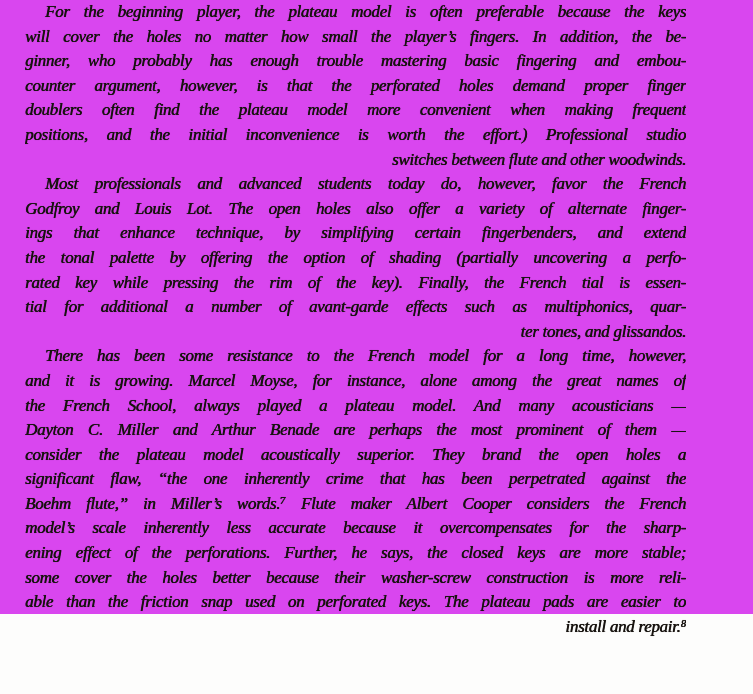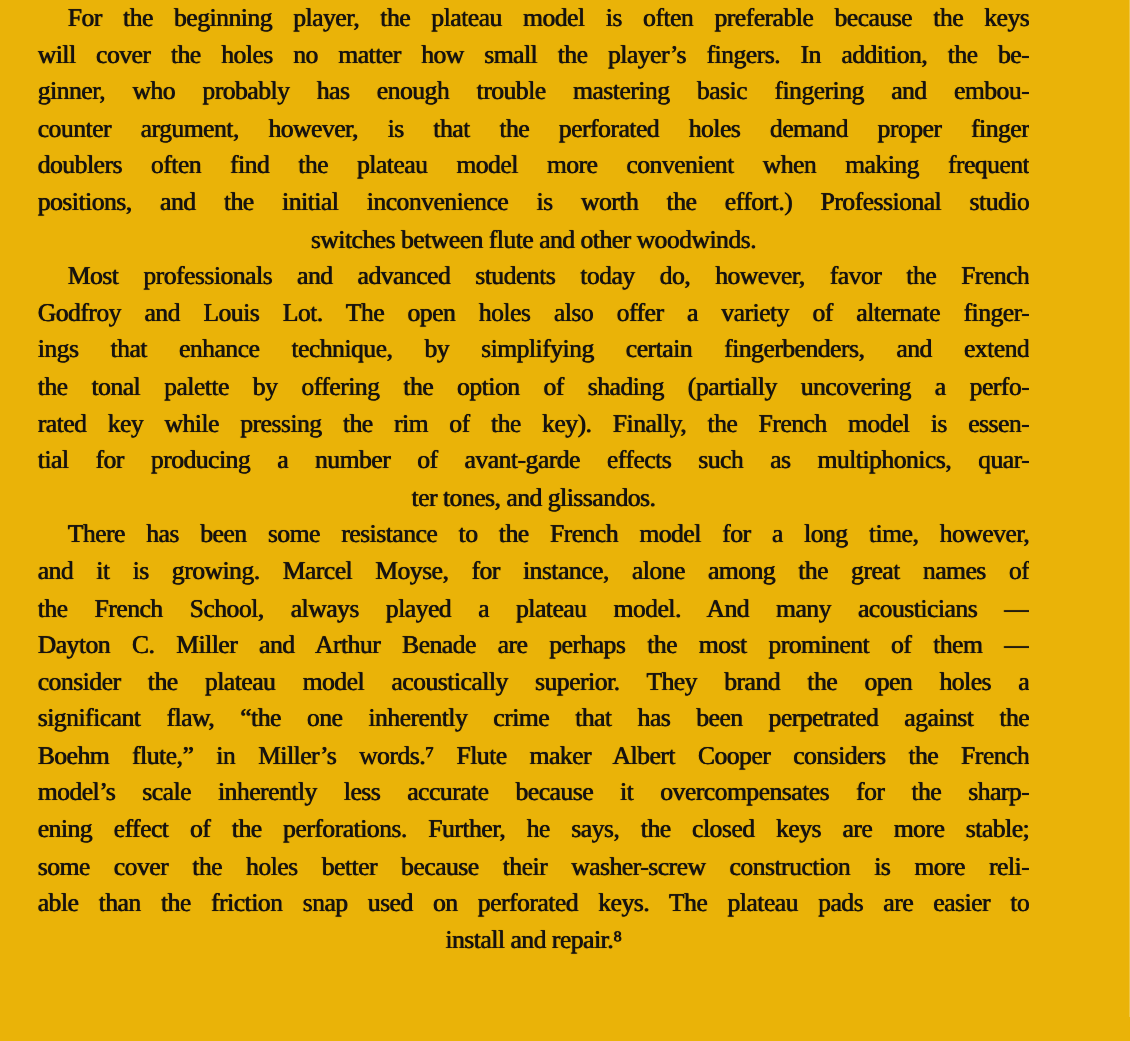--- a/index.html
+++ b/index.html
@@ -9,23 +9,24 @@
   body {
     width: 753px;
     height: 694px;
     overflow: hidden;
     background: #fdfdfc;
     font-family: "Liberation Serif", "DejaVu Serif", serif;
   }
   .scan-page {
     position: relative;
     width: 753px;
-    height: 694px;
+    height: 614px;
     box-sizing: border-box;
-    background: #eab308;
+    background: #d946ef;
+    font-style: italic;
   }
   .text-block {
     position: absolute;
     left: 25px;
     top: 0px;
     width: 661px;
   }
   .paragraph {
     margin: 0;
     padding: 0;
@@ -47,21 +48,21 @@
   .line.just::after {
     content: "";
     display: inline-block;
     width: 100%;
     height: 0;
   }
   .line.first {
     text-indent: 20px;
   }
   .line.last {
-    text-align: center;
+    text-align: right;
   }
   
 </style>
 </head>
 <body style="background: rgb(253, 253, 252);">
 
 <div class="scan-page">
   <div class="text-block">
 
   <div class="paragraph">
@@ -71,22 +72,22 @@
         <div class="line just">counter argument, however, is that the perforated holes demand proper finger</div>
         <div class="line just">doublers often find the plateau model more convenient when making frequent</div>
         <div class="line just">positions, and the initial inconvenience is worth the effort.) Professional studio</div>
         <div class="line last">switches between flute and other woodwinds.</div>
       </div>
       <div class="paragraph">
         <div class="line first just">Most professionals and advanced students today do, however, favor the French</div>
         <div class="line just">Godfroy and Louis Lot. The open holes also offer a variety of alternate finger-</div>
         <div class="line just">ings that enhance technique, by simplifying certain fingerbenders, and extend</div>
         <div class="line just">the tonal palette by offering the option of shading (partially uncovering a perfo-</div>
-        <div class="line just">rated key while pressing the rim of the key). Finally, the French model is essen-</div>
-        <div class="line just">tial for producing a number of avant-garde effects such as multiphonics, quar-</div>
+        <div class="line just">rated key while pressing the rim of the key). Finally, the French tial is essen-</div>
+        <div class="line just">tial for additional a number of avant-garde effects such as multiphonics, quar-</div>
         <div class="line last">ter tones, and glissandos.</div>
       </div>
       <div class="paragraph">
         <div class="line first just">There has been some resistance to the French model for a long time, however,</div>
         <div class="line just">and it is growing. Marcel Moyse, for instance, alone among the great names of</div>
         <div class="line just">the French School, always played a plateau model. And many acousticians —</div>
         <div class="line just">Dayton C. Miller and Arthur Benade are perhaps the most prominent of them —</div>
         <div class="line just">consider the plateau model acoustically superior. They brand the open holes a</div>
         <div class="line just">significant flaw, “the one inherently crime that has been perpetrated against the</div>
         <div class="line just">Boehm flute,” in Miller’s words.⁷ Flute maker Albert Cooper considers the French</div>

